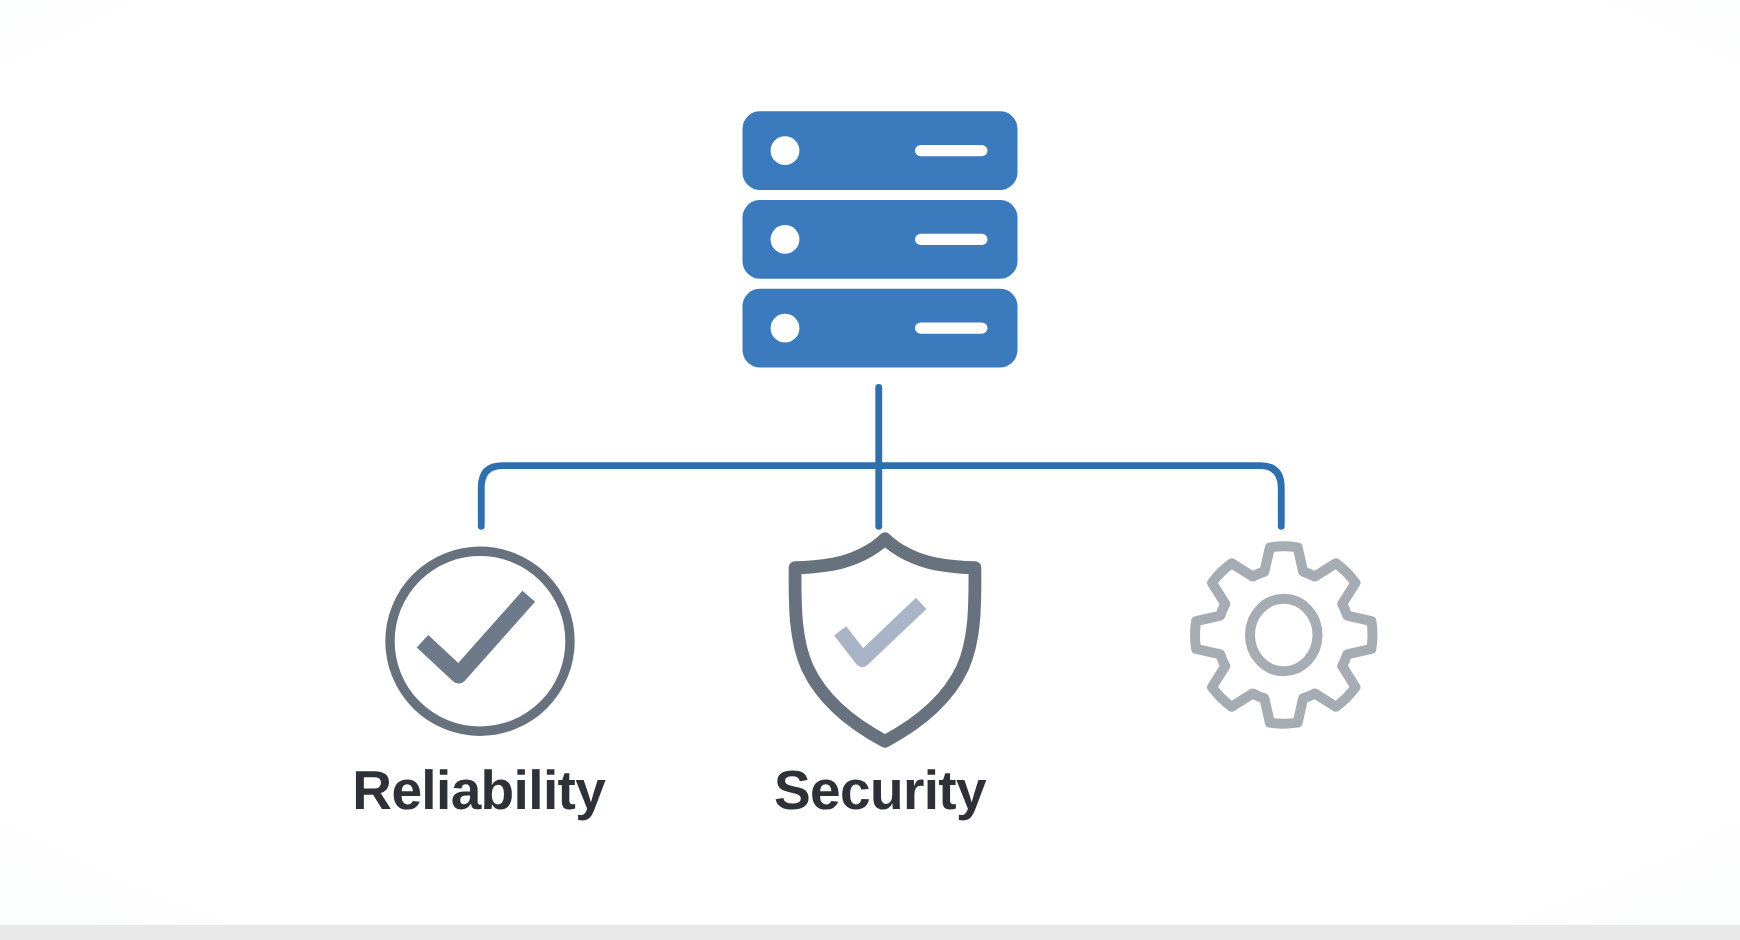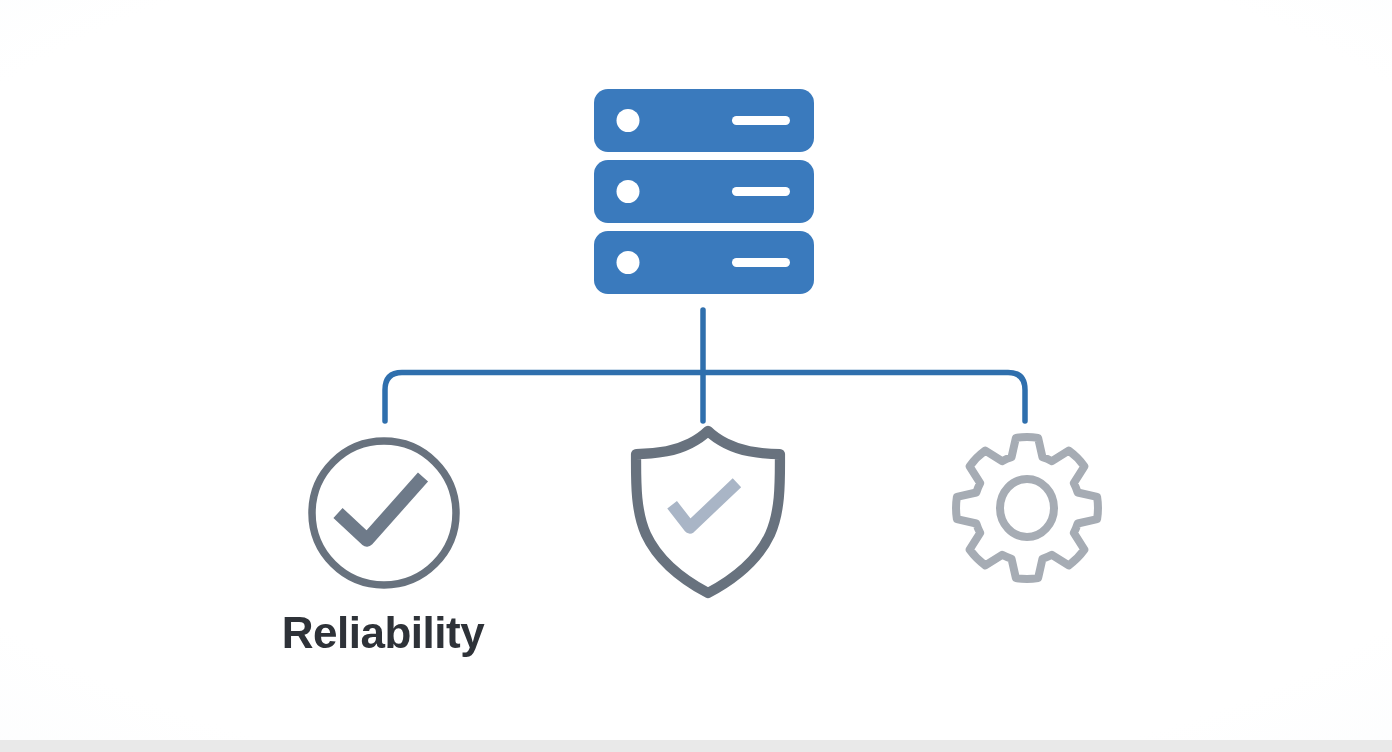--- a/index.html
+++ b/index.html
@@ -89,19 +89,20 @@
   <svg class="abs node-icon-svg" style="left:304px; top:433px;" width="160" height="160" viewBox="0 0 160 160">
     <circle class="check-circle-ring" cx="80" cy="80" r="72"></circle>
     <path class="check-circle-check" d="M34 80 L63 107 L119 44"></path>
   </svg>
   <div class="node-label label-reliability">Reliability</div>
 
   <svg class="abs node-icon-svg" style="left:625px; top:426px;" width="166" height="172" viewBox="0 0 100 104">
     <path class="shield-outline" d="M50 3 C44.5 8.5 35 13.5 25 15.3 C17.5 16.6 10.5 17 6.5 17 C6.5 33 6 51 12.5 65.5 C19.5 80.5 33 92 50 101 C67 92 80.5 80.5 87.5 65.5 C94 51 93.5 33 93.5 17 C89.5 17 82.5 16.6 75 15.3 C65 13.5 55.5 8.5 50 3 Z"></path>
     <path class="shield-check" d="M28.3 47.6 L39 61.4 L67.5 34.3"></path>
   </svg>
+  <div class="node-label label-security">Security</div>
 
   <svg class="abs node-icon-svg" style="left:949px; top:430px;" width="156" height="156" viewBox="0 0 156 156">
     <path class="gear-stroke" id="gear-outline" d="M62.5 27.3 L66.9 7.9 A71 71 0 0 1 89.1 7.9 L93.5 27.3 A53 53 0 0 1 102.9 31.2 L119.7 20.6 A71 71 0 0 1 135.4 36.3 L124.8 53.1 A53 53 0 0 1 128.7 62.5 L148.1 66.9 A71 71 0 0 1 148.1 89.1 L128.7 93.5 A53 53 0 0 1 124.8 102.9 L135.4 119.7 A71 71 0 0 1 119.7 135.4 L102.9 124.8 A53 53 0 0 1 93.5 128.7 L89.1 148.1 A71 71 0 0 1 66.9 148.1 L62.5 128.7 A53 53 0 0 1 53.1 124.8 L36.3 135.4 A71 71 0 0 1 20.6 119.7 L31.2 102.9 A53 53 0 0 1 27.3 93.5 L7.9 89.1 A71 71 0 0 1 7.9 66.9 L27.3 62.5 A53 53 0 0 1 31.2 53.1 L20.6 36.3 A71 71 0 0 1 36.3 20.6 L53.1 31.2 A53 53 0 0 1 62.5 27.3 Z"></path>
     <ellipse class="gear-stroke" cx="78" cy="78" rx="27" ry="29"></ellipse>
   </svg>
 
 </div>
 
 </body></html>

